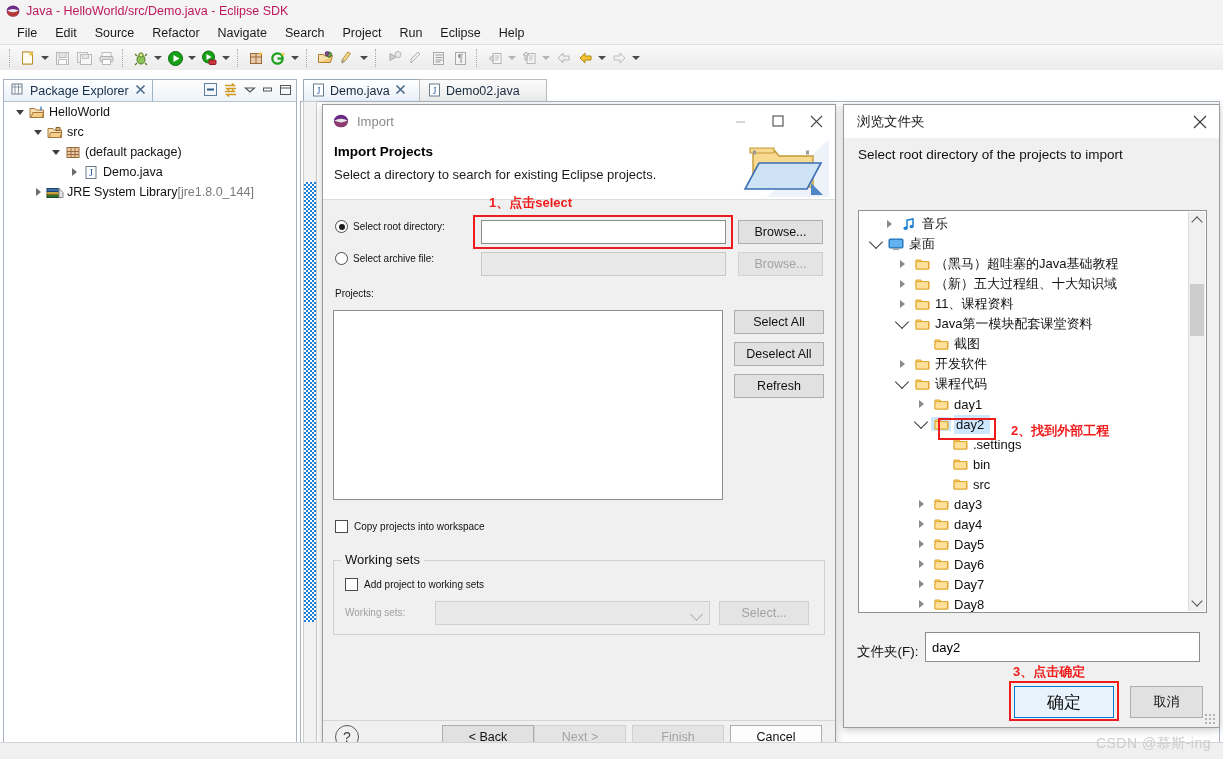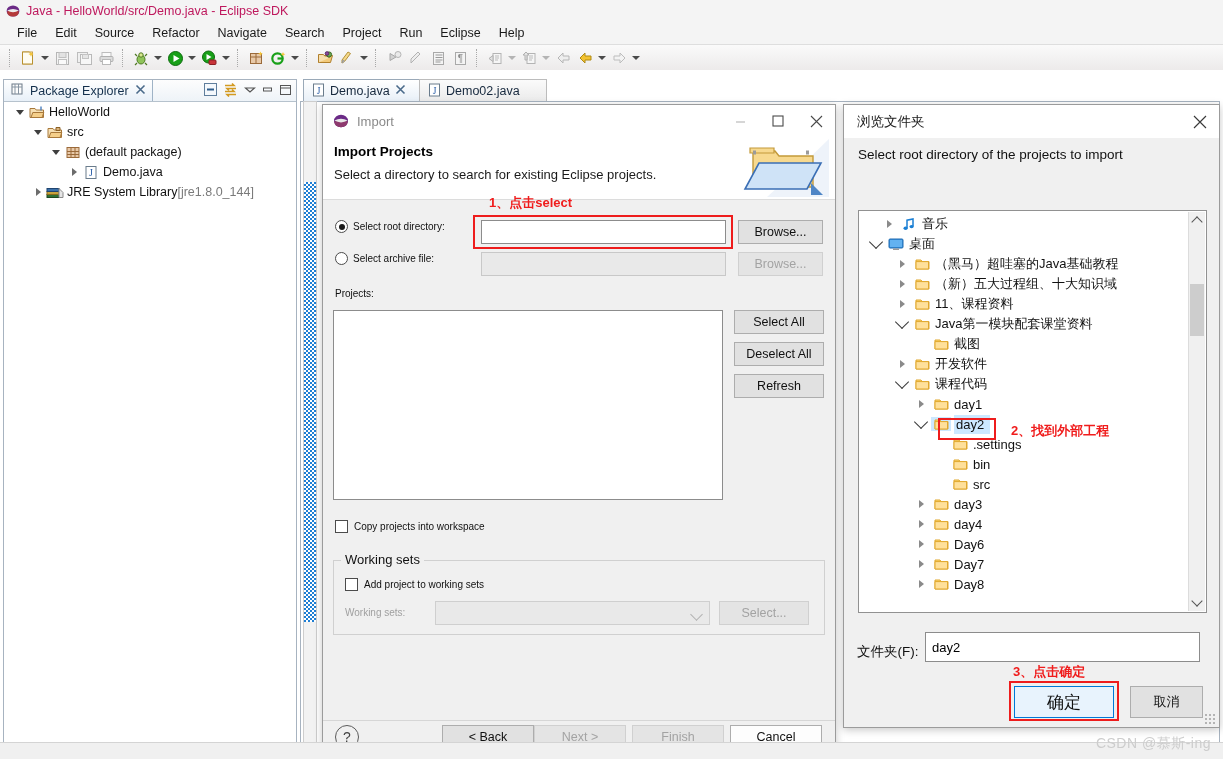--- a/index.html
+++ b/index.html
@@ -785,20 +785,32 @@
             </span>
           <span class="ficon">
             <svg width="15" height="14" viewBox="0 0 15 14">
                 <path d="M1 3h5l1.2 1.6h6.8V12H1z" fill="#ffd876" stroke="#e0a82e"></path>
                 <path d="M1 4.6h12.5V12H1z" fill="#ffe09a" stroke="#e0a82e"></path>
               </svg>
           </span>
           <span>day4</span>
         </div>
 
+        <div class="ftrow" style="padding-left:71px;">
+          <span class="fchev" style="margin-left:-19px;">
+              <i class="r"></i>
+            </span>
+          <span class="ficon">
+            <svg width="15" height="14" viewBox="0 0 15 14">
+                <path d="M1 3h5l1.2 1.6h6.8V12H1z" fill="#ffd876" stroke="#e0a82e"></path>
+                <path d="M1 4.6h12.5V12H1z" fill="#ffe09a" stroke="#e0a82e"></path>
+              </svg>
+          </span>
+          <span>Day5</span>
+        </div>
 
         <div class="ftrow" style="padding-left:71px;">
           <span class="fchev" style="margin-left:-19px;">
               <i class="r"></i>
             </span>
           <span class="ficon">
             <svg width="15" height="14" viewBox="0 0 15 14">
                 <path d="M1 3h5l1.2 1.6h6.8V12H1z" fill="#ffd876" stroke="#e0a82e"></path>
                 <path d="M1 4.6h12.5V12H1z" fill="#ffe09a" stroke="#e0a82e"></path>
               </svg>

